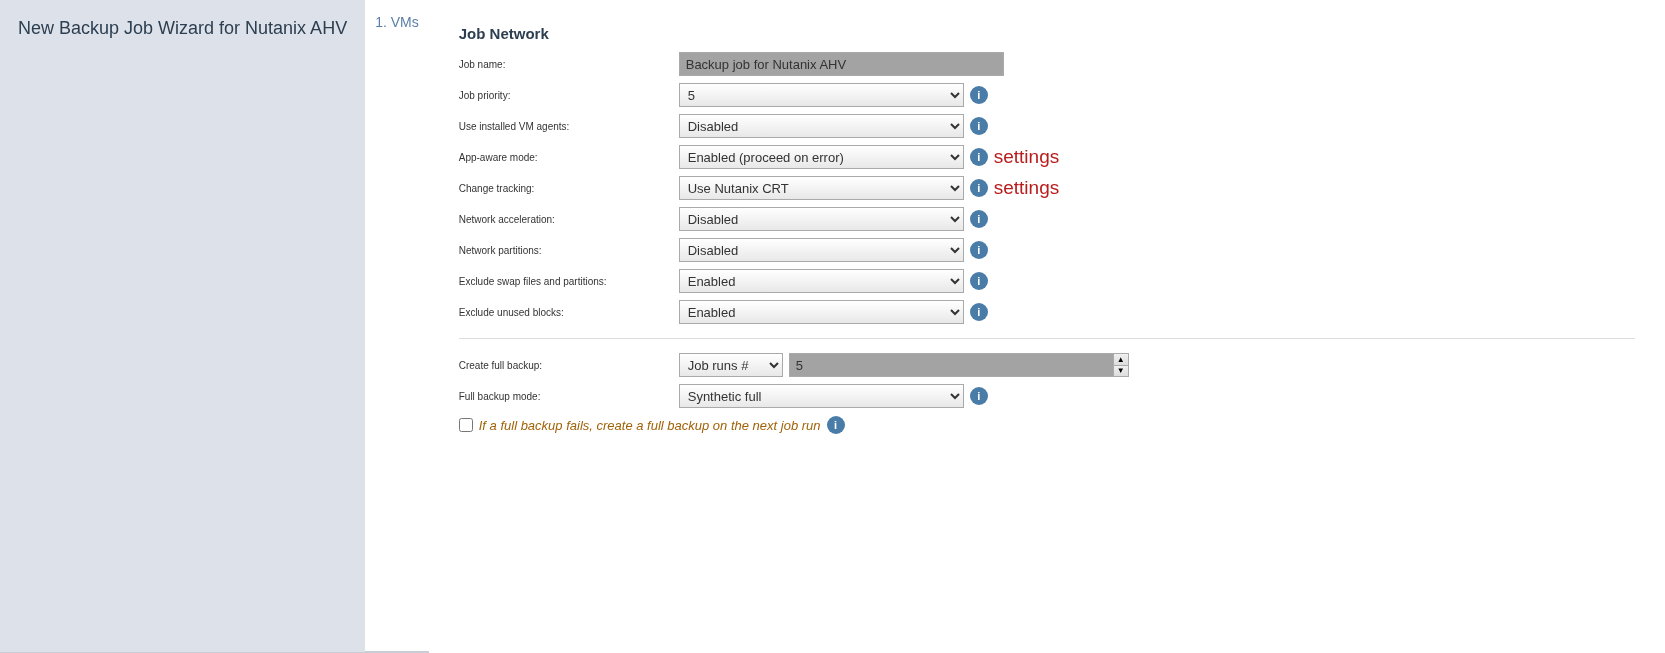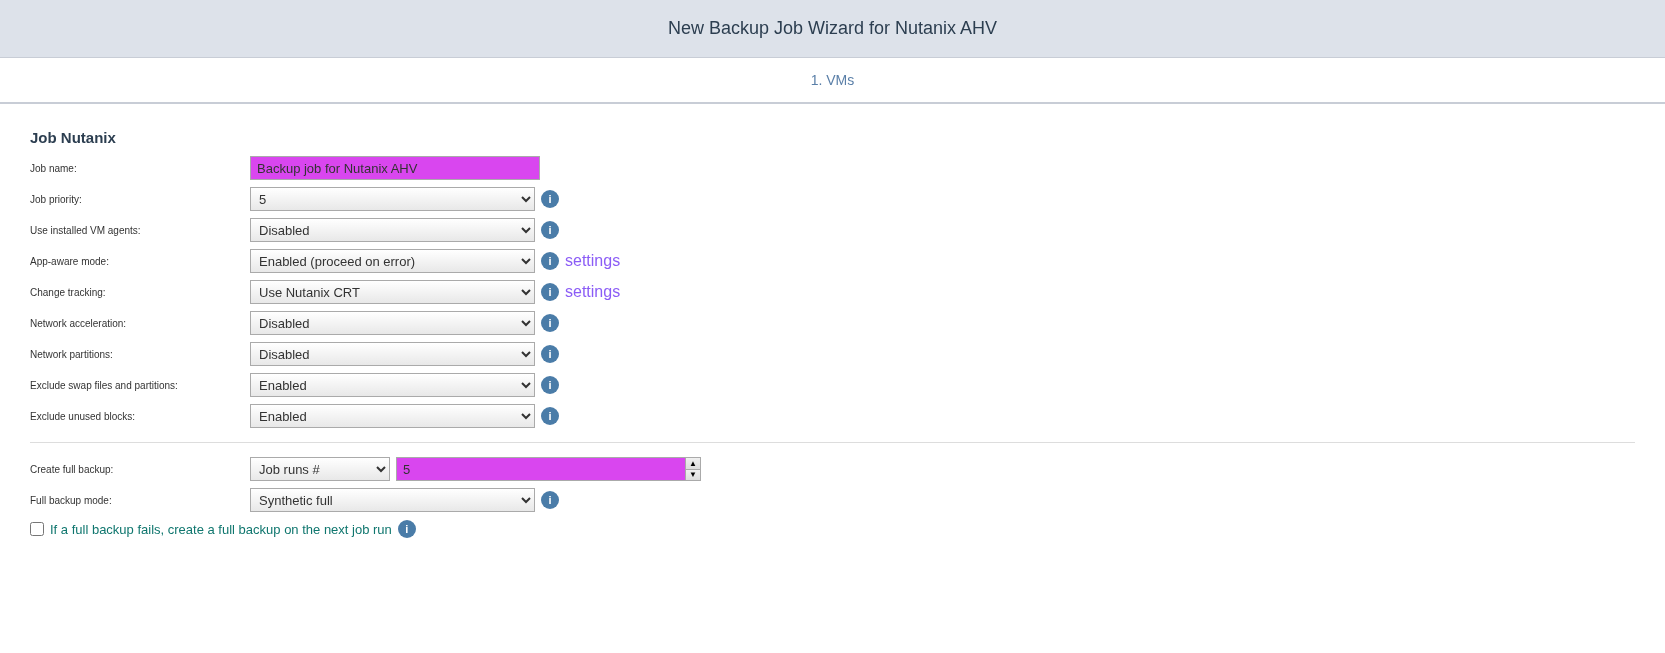--- a/index.html
+++ b/index.html
@@ -8,21 +8,21 @@
       font-size: 13px;
       background: #e8ebf0;
       color: #333;
       min-height: 653px;
     }
     .wizard-container {
       background: #fff;
       margin: 0;
       min-height: 653px;
       display: flex;
-      flex-direction: column;
+      flex-direction: row;
     }
     .wizard-header {
       background: #dde2ea;
       padding: 18px;
       text-align: center;
       font-size: 18px;
       font-weight: normal;
       color: #2c3e50;
       border-bottom: 1px solid #c8cdd6;
     }
@@ -68,60 +68,60 @@
       min-width: 220px;
       color: #333;
       font-size: 10px;
     }
     .form-control-wrap {
       display: flex;
       align-items: center;
       gap: 6px;
     }
     input[type="text"] {
-      width: 290px;
+      width: 325px;
       padding: 3px 6px;
       border: 1px solid #aaa;
       font-size: 13px;
       color: #333;
-      background: #d946ef;
+      background: #a3a3a3;
       height: 24px;
     }
     select {
       width: 285px;
       padding: 2px 4px;
       border: 1px solid #aaa;
       font-size: 13px;
       color: #333;
       background: linear-gradient(to bottom, #fff, #e8e8e8);
       height: 24px;
       cursor: pointer;
       appearance: auto;
     }
     select.small {
-      width: 140px;
+      width: 104px;
     }
     .info-icon {
       display: inline-flex;
       align-items: center;
       justify-content: center;
       width: 18px;
       height: 18px;
       background: #4a7ca8;
       color: #fff;
       border-radius: 50%;
       font-size: 11px;
       font-weight: bold;
       cursor: pointer;
       flex-shrink: 0;
     }
     .settings-link {
-      color: #8b5cf6;
+      color: #b91c1c;
       text-decoration: none;
-      font-size: 16px;
+      font-size: 19px;
       cursor: pointer;
     }
     .divider {
       border: none;
       border-top: 1px solid #ddd;
       margin: 14px 0;
     }
     .spinner-wrap {
       display: flex;
       align-items: center;
@@ -159,42 +159,43 @@
       display: flex;
       align-items: center;
       gap: 6px;
       margin-top: 8px;
     }
     .checkbox-row input[type="checkbox"] {
       width: 14px;
       height: 14px;
     }
     .checkbox-label {
-      color: #0f766e;
-      font-size: 13px;
+      color: #a16207;
+      font-size: 13px;
+      font-style: italic;
     }
   </style>
 </head>
 <body>
 
 <div class="wizard-container">
 
   <div class="wizard-header">
     <span>New Backup Job Wizard for Nutanix AHV</span>
   </div>
 
   <div class="wizard-tabs">
     <div class="wizard-tab">
       <span>1. VMs</span>
     </div>
   </div>
 
   <div class="wizard-content">
 
-    <div class="section-title">Job Nutanix</div>
+    <div class="section-title">Job Network</div>
 
     <div class="form-row">
       <div class="form-label">Job name:</div>
       <div class="form-control-wrap">
         <input type="text" value="Backup job for Nutanix AHV" style="">
       </div>
     </div>
 
     <div class="form-row">
       <div class="form-label">Job priority:</div>

